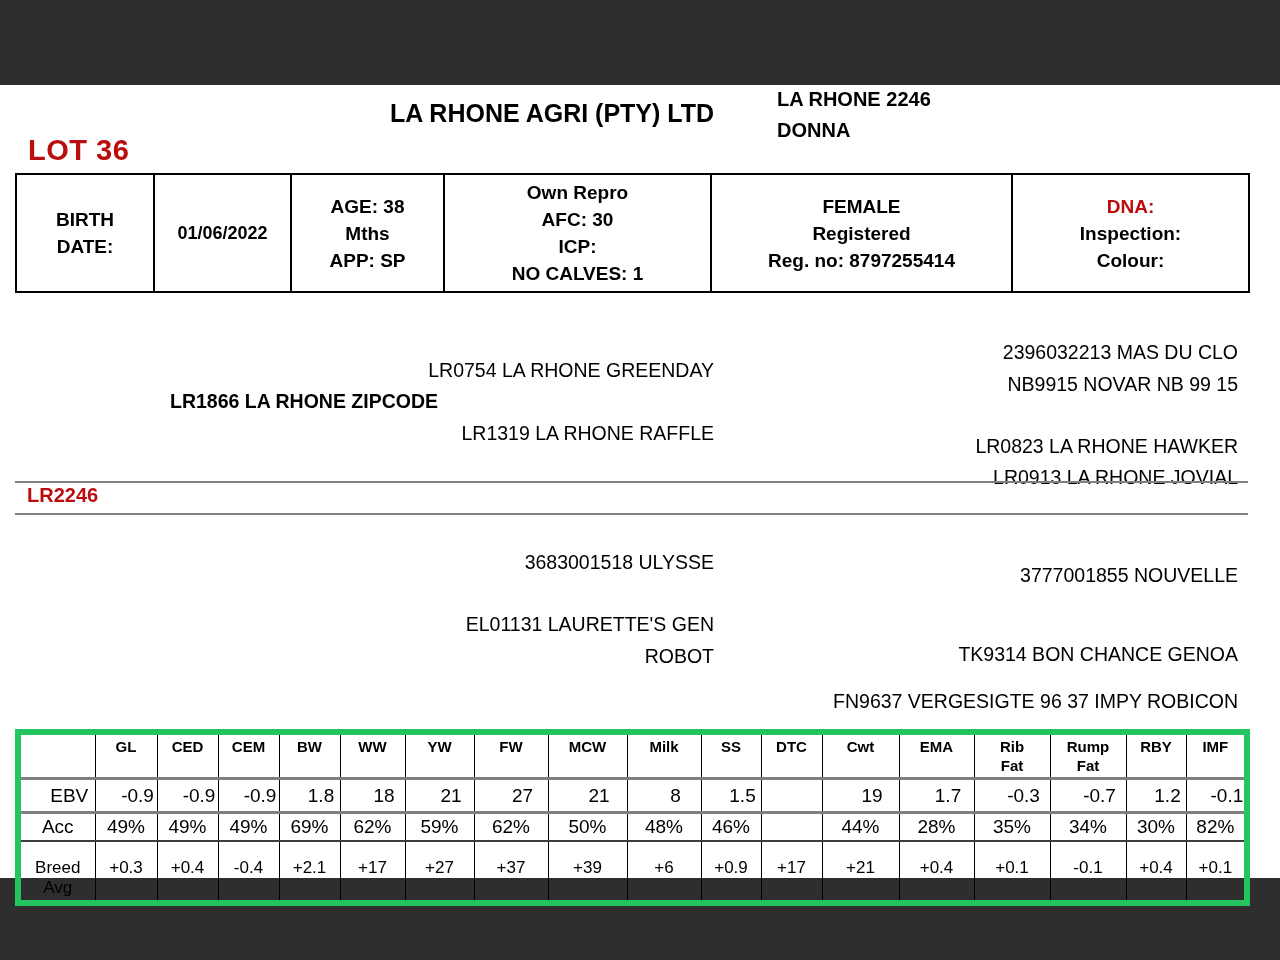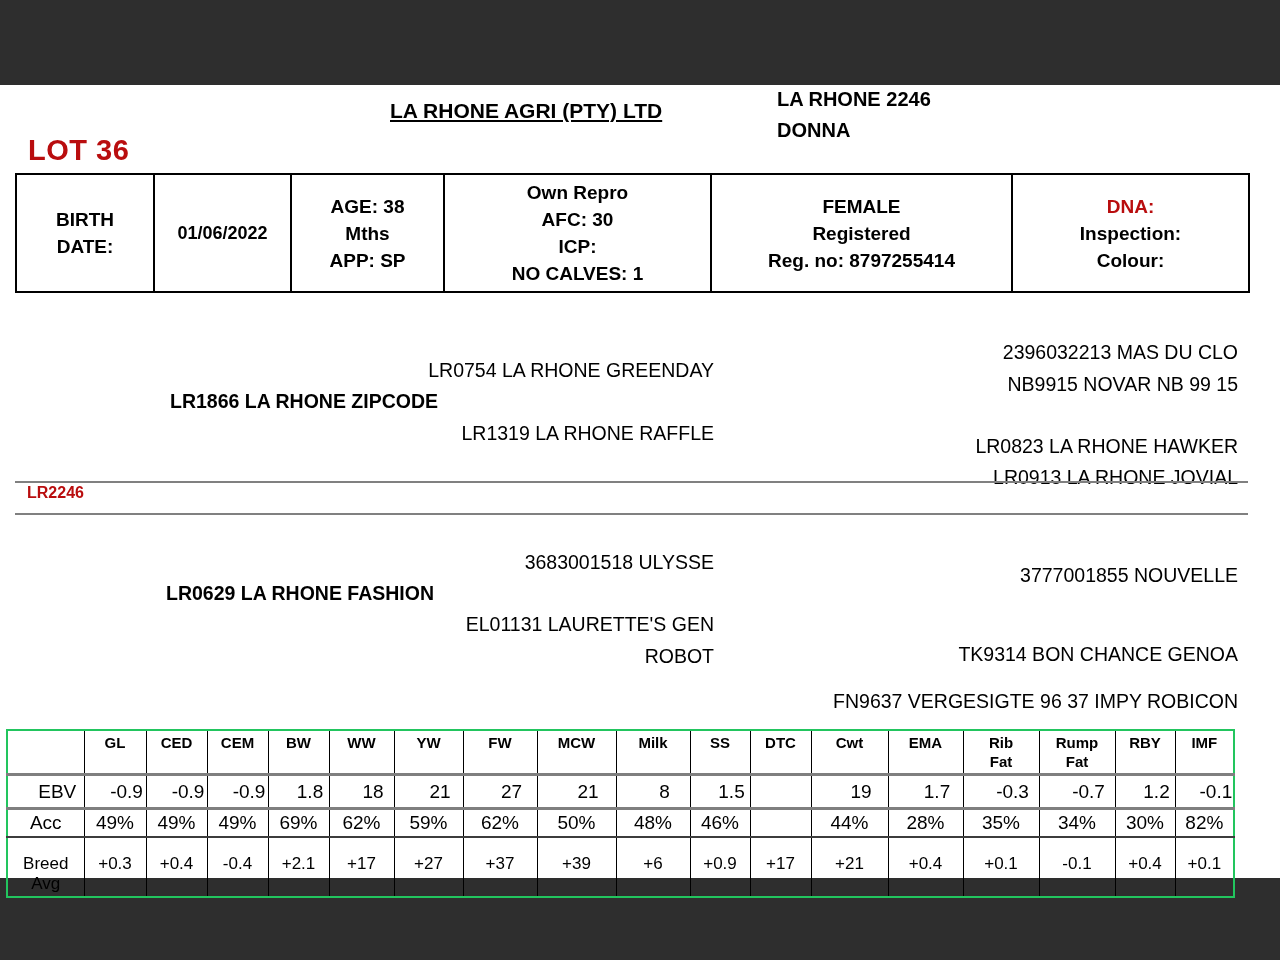--- a/index.html
+++ b/index.html
@@ -6,40 +6,40 @@
   body {
     width:1280px; height:960px; position:relative; overflow:hidden;
     background:#ffffff; color:#000;
     font-family:"Liberation Sans", sans-serif;
   }
   .bar { position:absolute; left:0; width:1280px; background:#2e2e2e; }
   #top-bar { top:0; height:85px; }
   #bottom-bar { top:878px; height:82px; }
 
   #lot-number { position:absolute; left:28px; top:92px; font-size:29px; font-weight:bold; color:#b90d0e; letter-spacing:0.5px;margin-top:42px; }
-  #company-title { position:absolute; left:390px; top:99px; font-size:21px; font-weight:bold;text-decoration:underline; }
+  #company-title { position:absolute; left:390px; top:99px; font-size:25px; font-weight:bold; }
   #animal-name { position:absolute; left:777px; top:84px; font-size:20px; font-weight:bold; line-height:31px; }
 
   
   #info-table { position:absolute; left:15px; top:173px; border-collapse:collapse; table-layout:fixed; }
   #info-table td { border:2px solid #000; text-align:center; vertical-align:middle; font-weight:bold; font-size:19px; line-height:27px; padding:4px 2px; }
   #info-table td.date-cell { font-size:18px; }
   .red-text { color:#b90d0e; }
 
   
   #pedigree { position:absolute; left:15px; top:315px; width:1233px; height:400px; }
   .ped { position:absolute; font-size:19.5px; line-height:26px; white-space:nowrap; }
   .ped.rcol { right:10px; text-align:right;margin-top:13px; }
   .ped.lcol { right:534px; text-align:center; }
   .ped.bold { font-weight:bold; }
   .hrule { position:absolute; left:0; width:100%; height:0; border-top:2px solid #808080; }
-  #pedigree-animal-id { position:absolute; left:12px; top:169px; font-size:16px; font-weight:bold; color:#b90d0e; }
+  #pedigree-animal-id { position:absolute; left:12px; top:169px; font-size:20px; font-weight:bold; color:#b90d0e; }
 
   
-  #ebv-table { position:absolute; left:6px; top:729px; border-collapse:collapse; table-layout:fixed; border:2px solid #22c55e; }
+  #ebv-table { position:absolute; left:15px; top:729px; border-collapse:collapse; table-layout:fixed; border:6px solid #22c55e; }
   #ebv-table th, #ebv-table td { border:1px solid #000; text-align:center; overflow:hidden; padding:0 1px; }
   #ebv-table th { font-size:15px; font-weight:bold; vertical-align:top; padding-top:2px; line-height:19px; white-space:pre-line; height:40px; }
   #ebv-table th.corner { border-bottom:3px solid #7f7f7f; }
   #ebv-table thead th { border-bottom:3px solid #7f7f7f; }
   #ebv-table tr.ebv-row td { height:31px; font-size:19px; border-bottom:3px solid #7f7f7f;padding-left:24px; }
   #ebv-table tr.acc-row td { height:26px; font-size:19px; border-bottom:2px solid #3c3c3c; }
   #ebv-table tr.avg-row td { height:42px; font-size:17px; vertical-align:top; padding-top:16px; white-space:pre-line; line-height:20px; }
   #ebv-table td.rlabel { font-size:15px; font-weight:normal; }
 </style>
 </head>
@@ -104,21 +104,20 @@
   <div class="ped lcol" style="top:105px">LR1319 LA RHONE RAFFLE</div>
   <div class="ped rcol" style="top:105px">LR0823 LA RHONE HAWKER</div>
   <div class="ped rcol" style="top:136px">LR0913 LA RHONE JOVIAL</div>
 
   <div class="hrule" style="top:166px"></div>
   <div id="pedigree-animal-id">LR2246</div>
   <div class="hrule" style="top:198px"></div>
 
   <div class="ped lcol" style="top:234px">3683001518 ULYSSE</div>
   <div class="ped rcol" style="top:234px">3777001855 NOUVELLE</div>
-  <div class="ped bold" style="top:265px; left:151px">LR0629 LA RHONE FASHION</div>
   <div class="ped lcol" style="top:296px">EL01131 LAURETTE'S GEN</div>
   <div class="ped rcol" style="top:313px">TK9314 BON CHANCE GENOA</div>
   <div class="ped lcol" style="top:328px">ROBOT</div>
   <div class="ped rcol" style="top:360px">FN9637 VERGESIGTE 96 37 IMPY ROBICON</div>
 </div>
 
 <table id="ebv-table">
   <colgroup>
     <col style="width:77px">
       <col style="width:62px">

